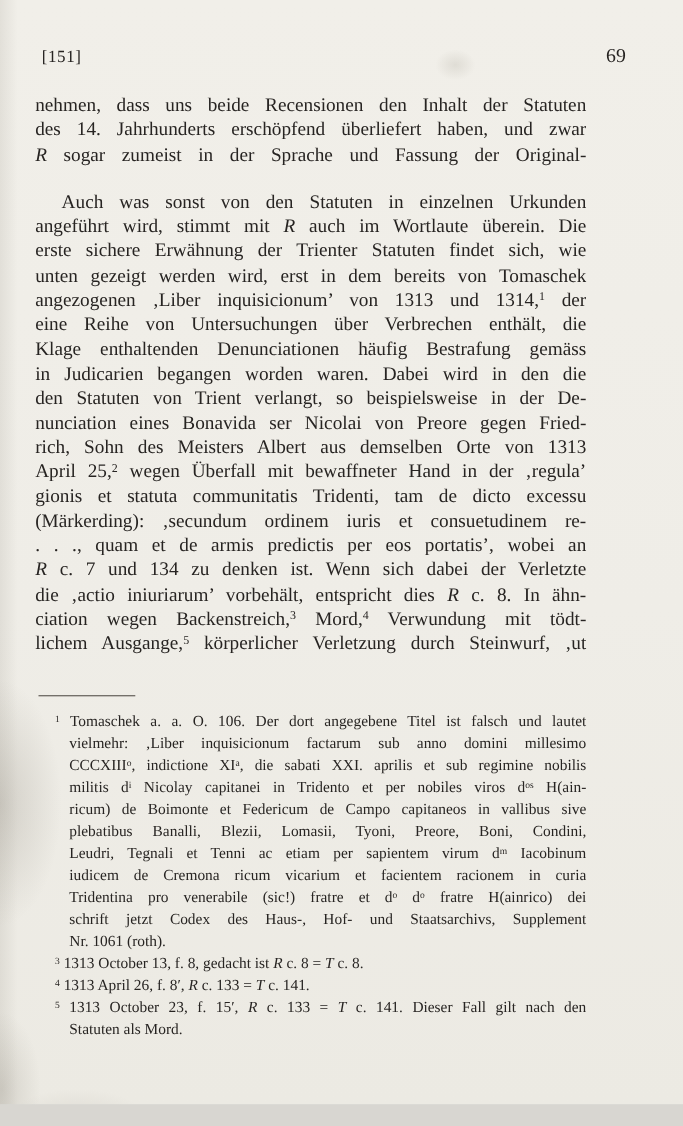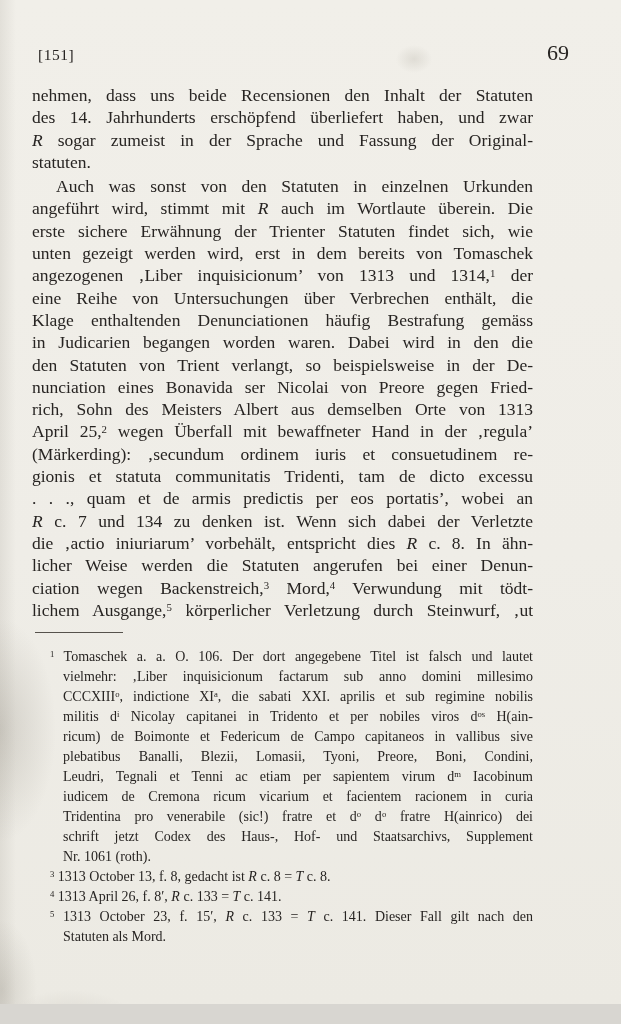--- a/index.html
+++ b/index.html
@@ -18,28 +18,28 @@
       radial-gradient(26px 20px at 414px 59px, rgba(190,186,176,.35), rgba(190,186,176,0) 70%),
       linear-gradient(90deg, rgba(118,112,100,.12), rgba(118,112,100,0) 16px),
       linear-gradient(180deg, #f1efe9 0%, #efede7 55%, #eceae3 100%);
   }
   .header {
     position: absolute;
     top: 40px; left: 38px; right: 52px;
     display: flex; justify-content: space-between; align-items: baseline;
   }
   .pn-left  { font-size: 15.5px; letter-spacing: .5px; }
-  .pn-right { font-size: 22px; }
+  .pn-right { font-size: 18px; }
 
   .main {
     position: absolute;
     top: 84px; left: 32px; width: 501px;
   }
   .para { }
-  .para + .para { margin-top: 2px; }
+  .para + .para { margin-top: 21px; }
   .line {
     font-size: 17.5px;
     line-height: 22.3px;
     height: 22.3px;
     overflow: hidden;
     text-align: justify;
     text-align-last: justify;
     text-justify: inter-word;
     white-space: normal;
   }
@@ -80,41 +80,39 @@
   <div class="header">
     <span class="pn-left">[151]</span>
     <span class="pn-right">69</span>
   </div>
 
   <div class="main" id="main-text">
       <div class="para">
         <div class="line">nehmen, dass uns beide Recensionen den Inhalt der Statuten</div>
         <div class="line">des 14. Jahrhunderts erschöpfend überliefert haben, und zwar</div>
         <div class="line"><i>R</i> sogar zumeist in der Sprache und Fassung der Original-</div>
-        <div class="line flush">statuten.</div>
       </div>
       <div class="para">
         <div class="line indent">Auch was sonst von den Statuten in einzelnen Urkunden</div>
         <div class="line">angeführt wird, stimmt mit <i>R</i> auch im Wortlaute überein. Die</div>
         <div class="line">erste sichere Erwähnung der Trienter Statuten findet sich, wie</div>
         <div class="line">unten gezeigt werden wird, erst in dem bereits von Tomaschek</div>
         <div class="line">angezogenen ‚Liber inquisicionum’ von 1313 und 1314,<sup>1</sup> der</div>
         <div class="line">eine Reihe von Untersuchungen über Verbrechen enthält, die</div>
         <div class="line">Klage enthaltenden Denunciationen häufig Bestrafung gemäss</div>
         <div class="line">in Judicarien begangen worden waren. Dabei wird in den die</div>
         <div class="line">den Statuten von Trient verlangt, so beispielsweise in der De-</div>
         <div class="line">nunciation eines Bonavida ser Nicolai von Preore gegen Fried-</div>
         <div class="line">rich, Sohn des Meisters Albert aus demselben Orte von 1313</div>
         <div class="line">April 25,<sup>2</sup> wegen Überfall mit bewaffneter Hand in der ‚regula’</div>
+        <div class="line">gionis et statuta communitatis Tridenti, tam de dicto excessu</div>
         <div class="line">(Märkerding): ‚secundum ordinem iuris et consuetudinem re-</div>
-        <div class="line">gionis et statuta communitatis Tridenti, tam de dicto excessu</div>
         <div class="line">. . ., quam et de armis predictis per eos portatis’, wobei an</div>
         <div class="line"><i>R</i> c. 7 und 134 zu denken ist. Wenn sich dabei der Verletzte</div>
         <div class="line">die ‚actio iniuriarum’ vorbehält, entspricht dies <i>R</i> c. 8. In ähn-</div>
-        <div class="line">licher Weise werden die Statuten angerufen bei einer Denun-</div>
         <div class="line">ciation wegen Backenstreich,<sup>3</sup> Mord,<sup>4</sup> Verwundung mit tödt-</div>
         <div class="line">lichem Ausgange,<sup>5</sup> körperlicher Verletzung durch Steinwurf, ‚ut</div>
       </div>
     </div>
 
   <div class="fn-sep"></div>
 
   <div class="footnotes" id="footnotes">
       <div class="footnote">
         <div class="fn-line first"><sup>1</sup> Tomaschek a. a. O. 106. Der dort angegebene Titel ist falsch und lautet</div>

